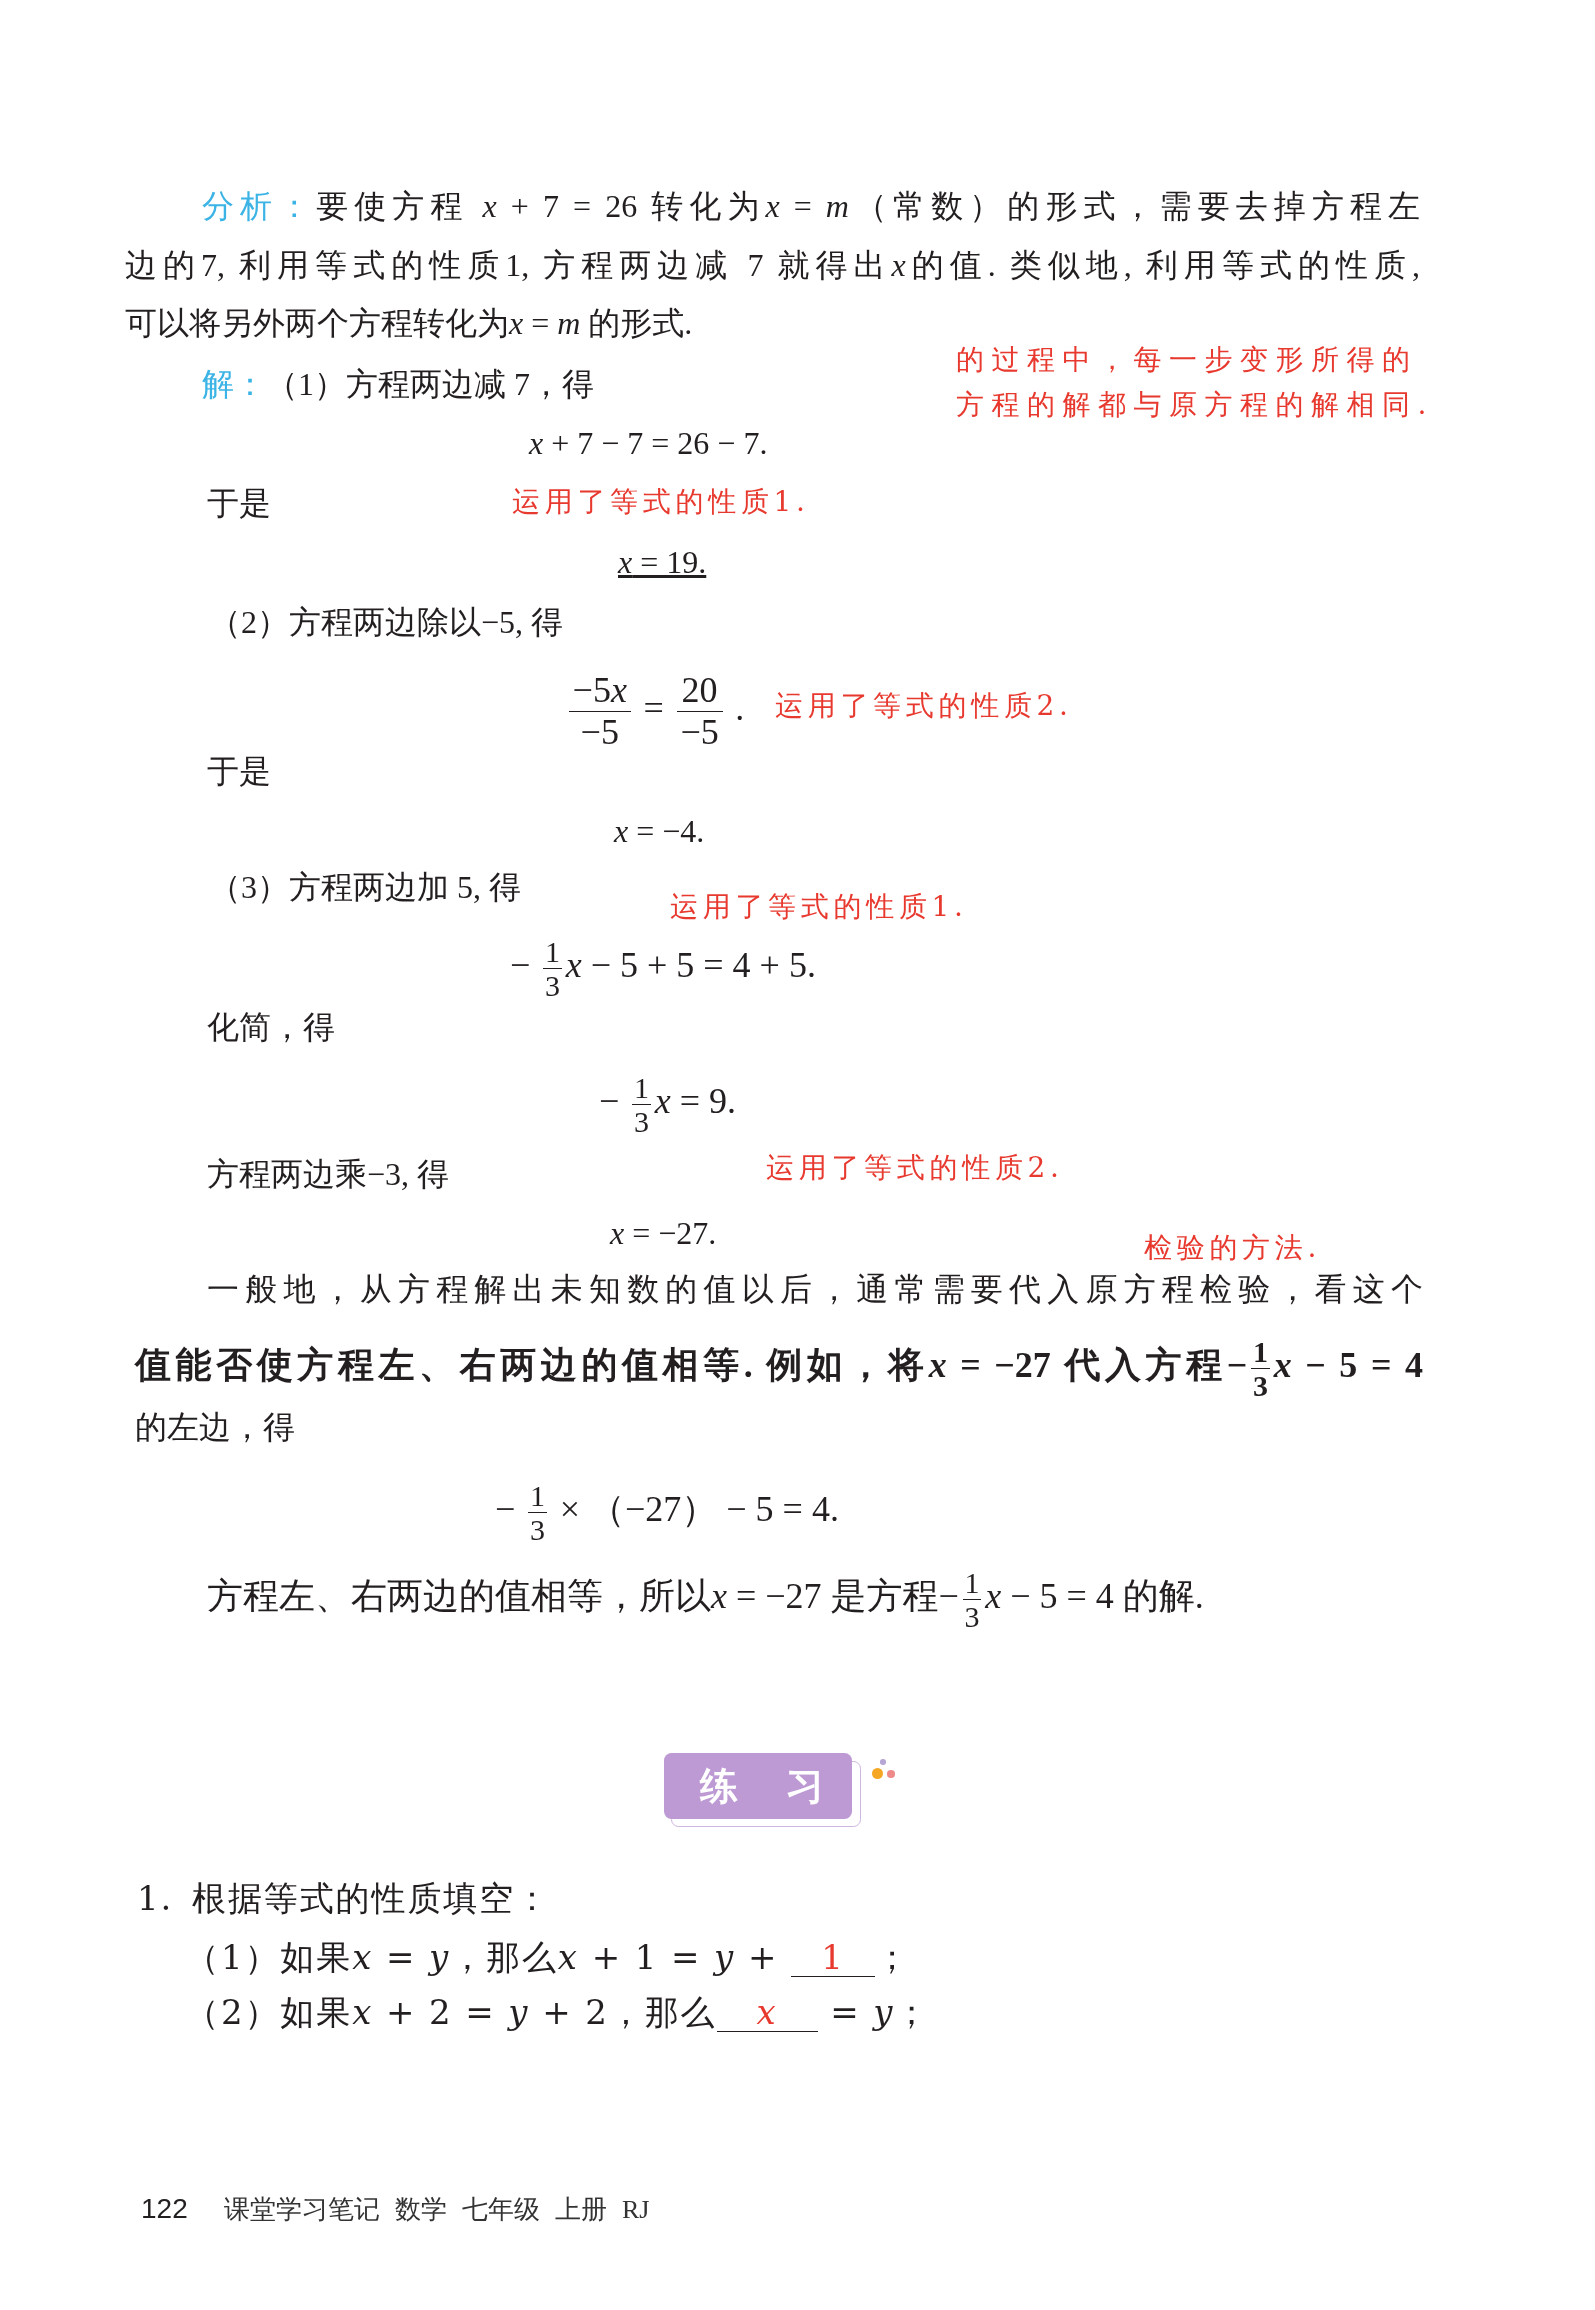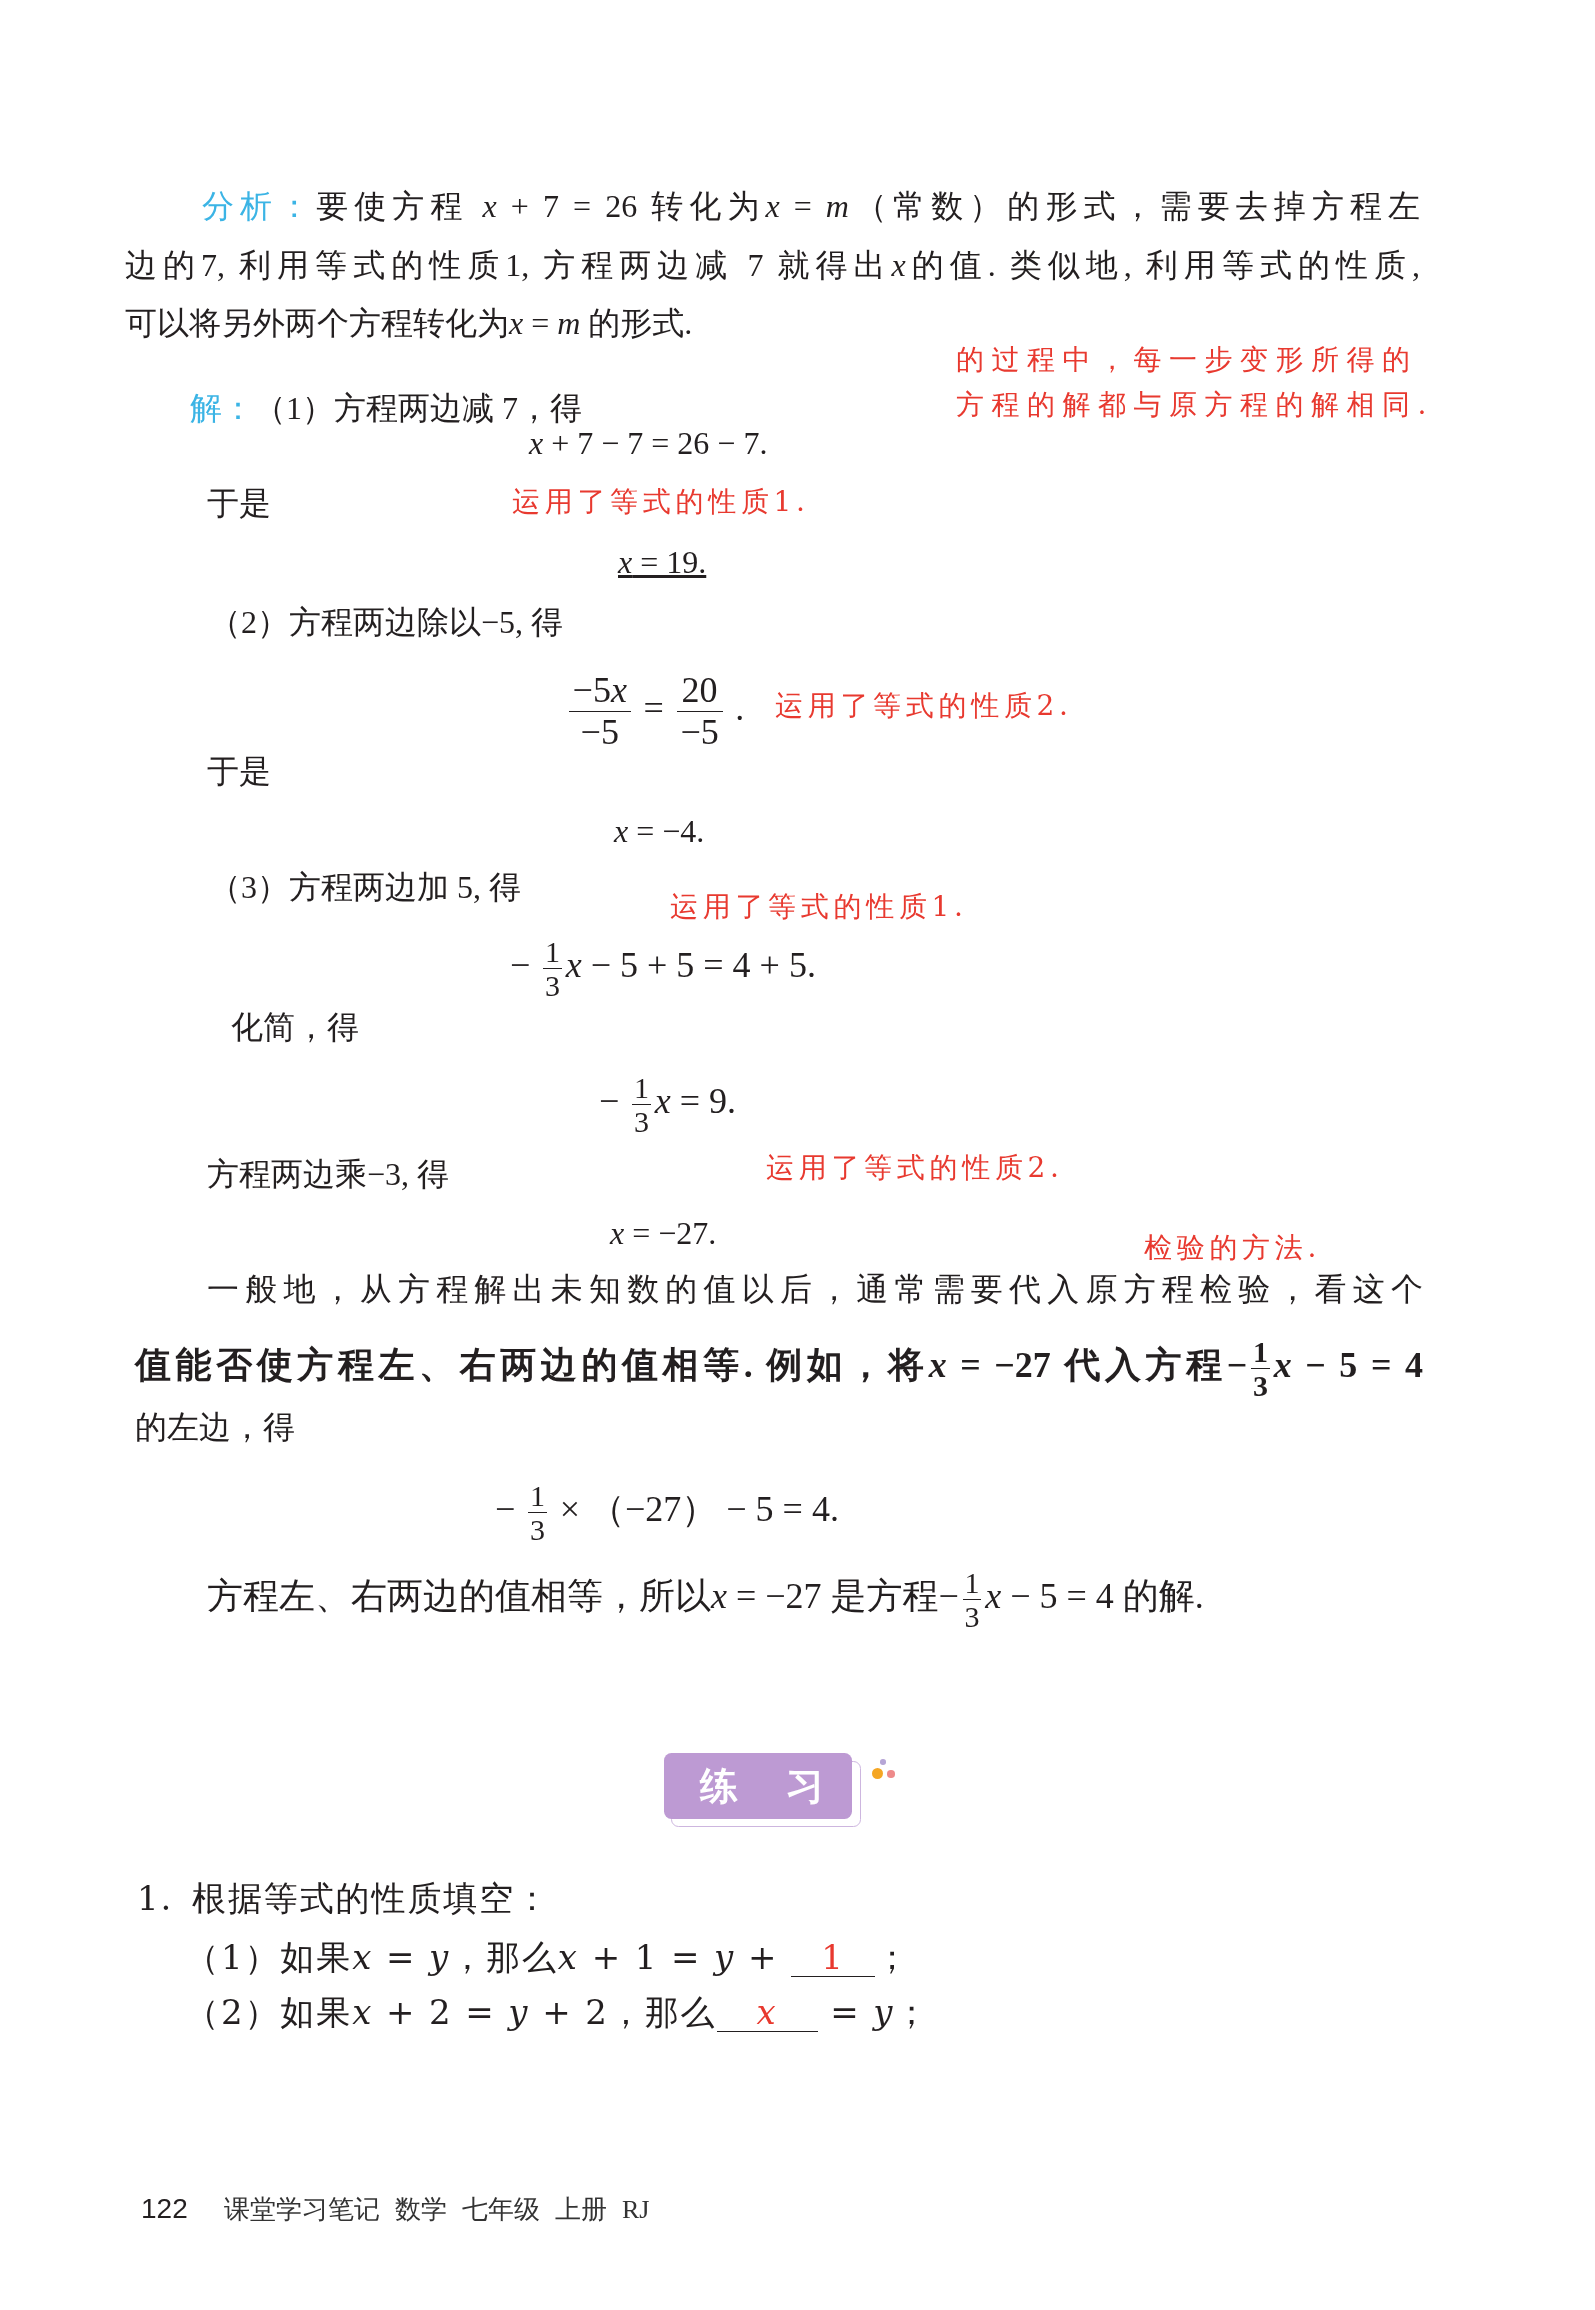--- a/index.html
+++ b/index.html
@@ -57,21 +57,21 @@
   <div class="ln just" style="left:125px;top:244px;width:1295px;">
     <span>边的7, 利用等式的性质1, 方程两边减 7 就得出</span><span class="v">x</span><span>的值. 类似地, 利用等式的性质,</span>
   </div>
   <div class="ln" style="left:125px;top:302px;">
     <span>可以将另外两个方程转化为</span><span class="v">x</span><span> = </span><span class="v">m</span><span> 的形式.</span>
   </div>
 
   <div class="note top" style="left:956px;top:341px;">的过程中，每一步变形所得的</div>
   <div class="note top" style="left:956px;top:386px;">方程的解都与原方程的解相同.</div>
 
-  <div class="ln" style="left:190px;top:363px;margin-top:24px;">
+  <div class="ln" style="left:202px;top:363px;">
     <span class="accent">解：</span><span>（1）方程两边减 7，得</span>
   </div>
   <div class="ln" style="left:529px;top:422px;">
     <span class="v">x</span><span> + 7 − 7 = 26 − 7.</span>
   </div>
   <div class="ln" style="left:207px;top:482px;">于是</div>
   <div class="note" style="left:512px;top:485px;">运用了等式的性质1.</div>
   <div class="ln" style="left:618px;top:541px;text-decoration:underline;">
     <span class="v">x</span><span> = 19.</span>
   </div>
@@ -93,21 +93,21 @@
   </div>
 
   <div class="ln" style="left:209px;top:866px;">（3）方程两边加 5, 得</div>
   <div class="note" style="left:670px;top:890px;">运用了等式的性质1.</div>
   <div class="row" style="left:510px;top:923px;">
     <span>− </span><span class="frac small">
         <span class="num">1</span>
         <span class="den">3</span>
       </span><span class="v">x</span><span> − 5 + 5 = 4 + 5.</span>
   </div>
-  <div class="ln" style="left:207px;top:1006px;margin-left:24px;">化简，得</div>
+  <div class="ln" style="left:207px;top:1006px;">化简，得</div>
   <div class="row" style="left:599px;top:1059px;">
     <span>− </span><span class="frac small">
         <span class="num">1</span>
         <span class="den">3</span>
       </span><span class="v">x</span><span> = 9.</span>
   </div>
   <div class="ln" style="left:207px;top:1153px;">方程两边乘−3, 得</div>
   <div class="note" style="left:766px;top:1151px;">运用了等式的性质2.</div>
   <div class="ln" style="left:610px;top:1212px;">
     <span class="v">x</span><span> = −27.</span>

